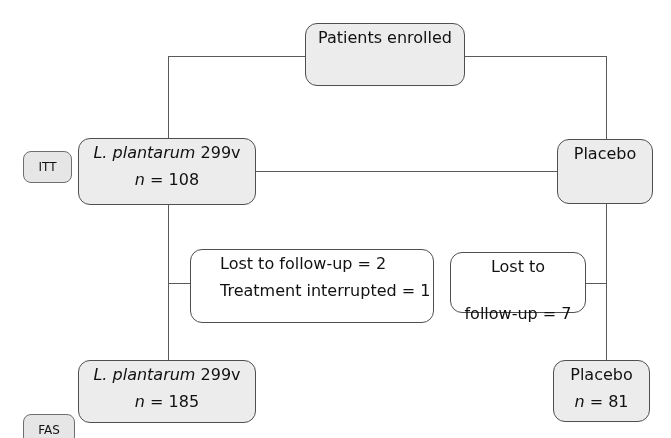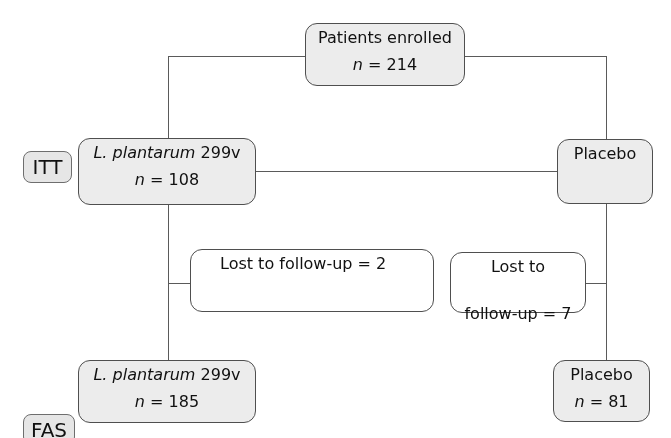--- a/index.html
+++ b/index.html
@@ -30,37 +30,37 @@
   .node.left-align{align-items:flex-start;padding-left:14px;}
   .rowlabel{
     position:absolute;
     box-sizing:border-box;
     background:#e6e6e6;
     border:1px solid #6e6e6e;
     border-radius:8px;
     display:flex;
     justify-content:center;
     align-items:center;
-    font-size:20px;
+    font-size:12px;
   }
   
   #l-left-h      {left:168px;top:56px;width:137px;height:1px;}
   #l-left-v-top  {left:168px;top:56px;width:1px;height:82px;}
   #l-right-h     {left:465px;top:56px;width:141px;height:1px;}
   #l-right-v-top {left:606px;top:56px;width:1px;height:83px;}
   #l-itt-h       {left:256px;top:171px;width:301px;height:1px;}
   #l-left-v-bot  {left:168px;top:204px;width:1px;height:156px;}
   #l-stub-left   {left:168px;top:283px;width:22px;height:1px;}
   #l-right-v-bot {left:606px;top:203px;width:1px;height:157px;}
   #l-stub-right  {left:586px;top:283px;width:20px;height:1px;}
   
   #node-enrolled           {left:305px;top:23px;width:160px;height:63px;}
   #node-itt-treatment      {left:78px;top:138px;width:178px;height:67px;}
   #node-itt-placebo        {left:557px;top:139px;width:96px;height:65px;}
-  #node-exclusion-treatment{left:190px;top:249px;width:244px;height:63px;padding-left:29px;}
+  #node-exclusion-treatment{left:190px;top:249px;width:244px;height:74px;padding-left:29px;}
   #node-exclusion-placebo  {left:450px;top:252px;width:136px;height:61px;gap:20px;}
   #node-fas-treatment      {left:78px;top:360px;width:178px;height:63px;}
   #node-fas-placebo        {left:553px;top:360px;width:97px;height:62px;}
   #label-itt               {left:23px;top:151px;width:49px;height:32px;}
   #label-fas               {left:23px;top:374px;width:52px;height:31px;margin-top:40px;}
 </style>
 </head>
 <body>
 
 <div id="canvas">
@@ -77,34 +77,34 @@
 
   <div class="rowlabel" id="label-itt">
     <span>ITT</span>
   </div>
   <div class="rowlabel" id="label-fas">
     <span>FAS</span>
   </div>
 
   <div class="node" id="node-enrolled">
     <div>Patients enrolled</div>
-    <div><i>n</i><span> = 214</span></div>
   </div>
 
   <div class="node" id="node-itt-treatment">
     <div><i>L. plantarum</i><span> 299v</span></div>
     <div><i>n</i><span> = 108</span></div>
   </div>
 
   <div class="node" id="node-itt-placebo">
     <div>Placebo</div>
   </div>
 
   <div class="node white left-align" id="node-exclusion-treatment">
     <div>Lost to follow-up = 2</div>
+    <div>Treatment interrupted = 1</div>
   </div>
 
   <div class="node white" id="node-exclusion-placebo">
     <div>Lost to</div>
     <div>follow-up = 7</div>
   </div>
 
   <div class="node" id="node-fas-treatment">
     <div><i>L. plantarum</i><span> 299v</span></div>
     <div><i>n</i><span> = 185</span></div>

